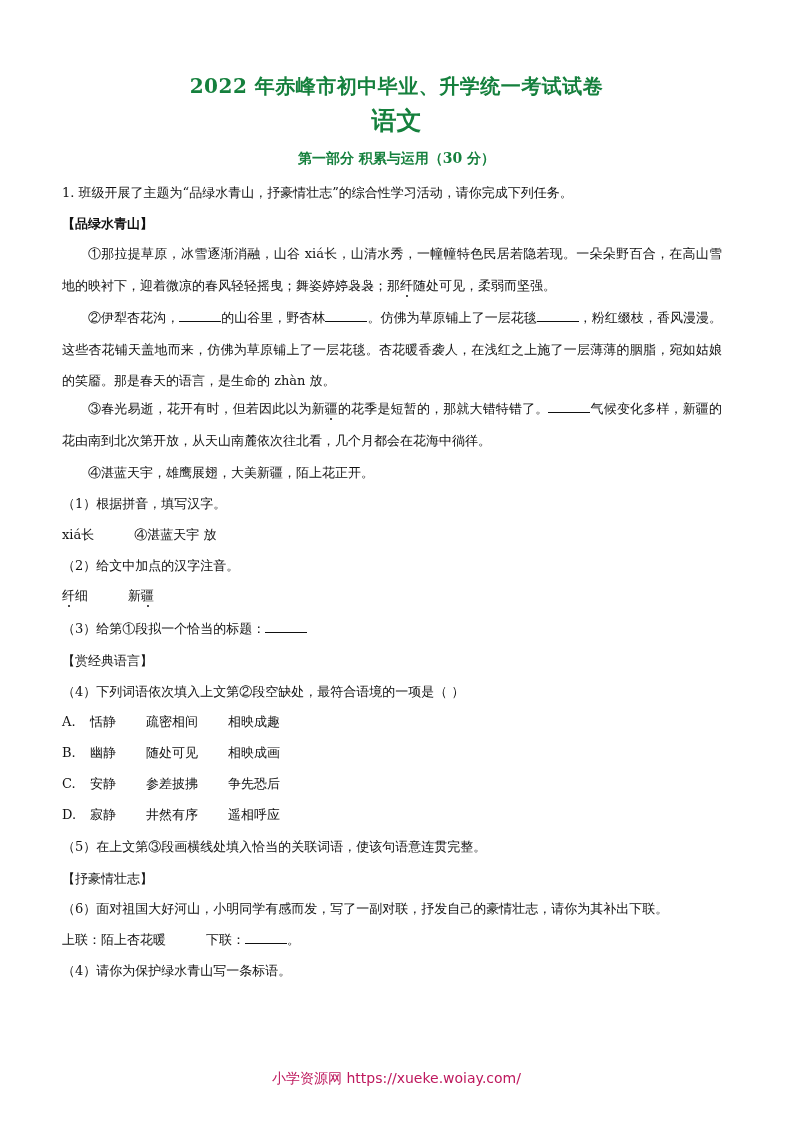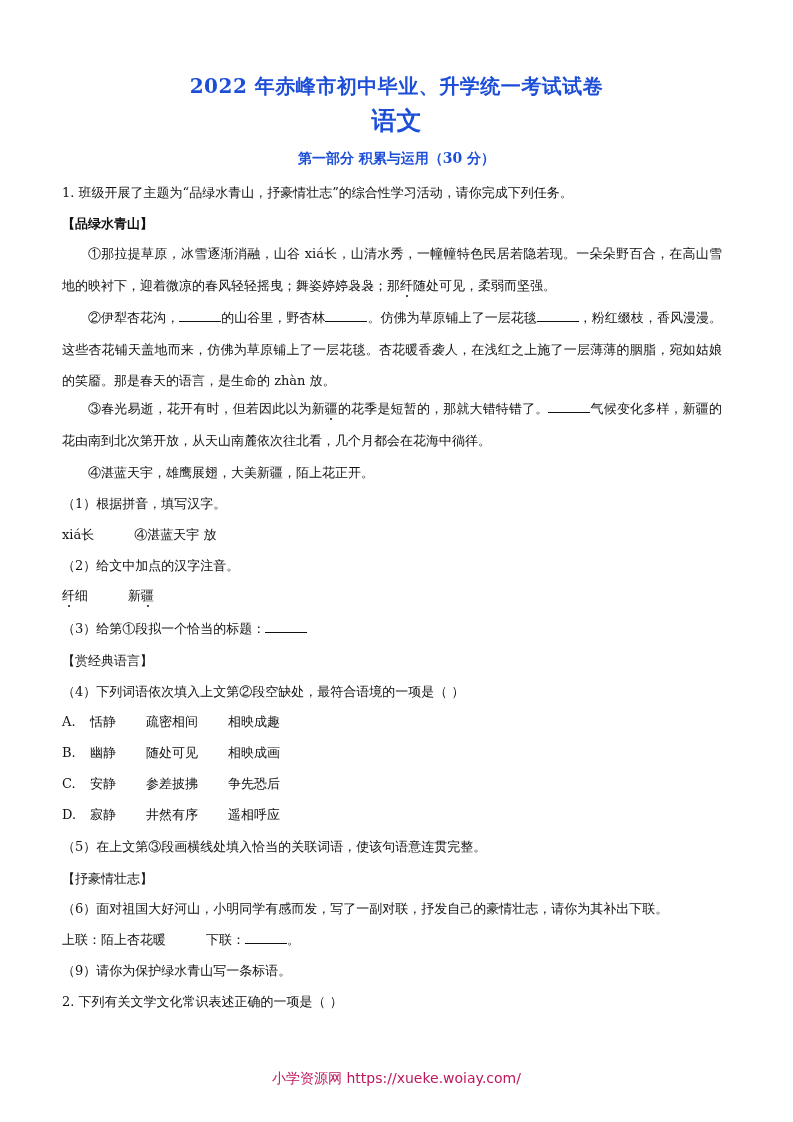--- a/index.html
+++ b/index.html
@@ -1,19 +1,19 @@
 <!DOCTYPE html>
 <html><head>
 <meta charset="utf-8">
 <style>
   html, body { margin: 0; padding: 0; background: #ffffff; }
   body { width: 793px; height: 1122px; position: relative; overflow: hidden;
          font-family: "DejaVu Serif", "Liberation Serif", serif; color: #111; }
   .page { position: absolute; left: 0; top: 0; width: 793px; height: 1122px; }
-  .title { position: absolute; left: 0; width: 793px; text-align: center; font-weight: bold; color: #1d4ed8; }
+  .title { position: absolute; left: 0; width: 793px; text-align: center; font-weight: bold; color: #15803d; }
   .t1 { top: 73px; font-size: 20px; letter-spacing: 0.5px; }
   .t2 { top: 104px; font-size: 25px; }
   .t3 { top: 150px; font-size: 14px; }
   .line { position: absolute; left: 62px; font-size: 13px; white-space: nowrap; line-height: 18px; }
   .para { position: absolute; left: 62px; width: 660px; font-size: 13px; line-height: 31.5px; text-align: justify; }
   .blank { display: inline-block; width: 42px; border-bottom: 1px solid #111; height: 12px; vertical-align: baseline; }
   .dot { position: relative; }
   .dot::after { content: ""; position: absolute; left: 50%; bottom: -4px; width: 2px; height: 2px;
                 margin-left: -1px; background: #111; border-radius: 50%; }
   .opt span { display: inline-block; }
@@ -80,17 +80,16 @@
     <span class="k">D.</span><span class="c1">寂静</span><span class="c2">井然有序</span><span>遥相呼应</span>
   </div>
 
   <div class="line" style="top:838px;">（5）在上文第③段画横线处填入恰当的关联词语，使该句语意连贯完整。</div>
   <div class="line" style="top:870px;">【抒豪情壮志】</div>
   <div class="line" style="top:900px;">（6）面对祖国大好河山，小明同学有感而发，写了一副对联，抒发自己的豪情壮志，请你为其补出下联。</div>
   <div class="line" style="top:931px;">
     <span>上联：陌上杏花暖</span><span class="gap"></span><span>下联：</span><span class="blank"></span><span>。</span>
   </div>
 
-  <div class="line" style="top:962px;">（9）请你为保护绿水青山写一条标语。</div>
-  <div class="line" style="top:993px;">2. 下列有关文学文化常识表述正确的一项是（      ）</div>
+  <div class="line" style="top:962px;">（4）请你为保护绿水青山写一条标语。</div>
 
   <div class="footer">小学资源网 https://xueke.woiay.com/</div>
 </div>
 
 </body></html>

